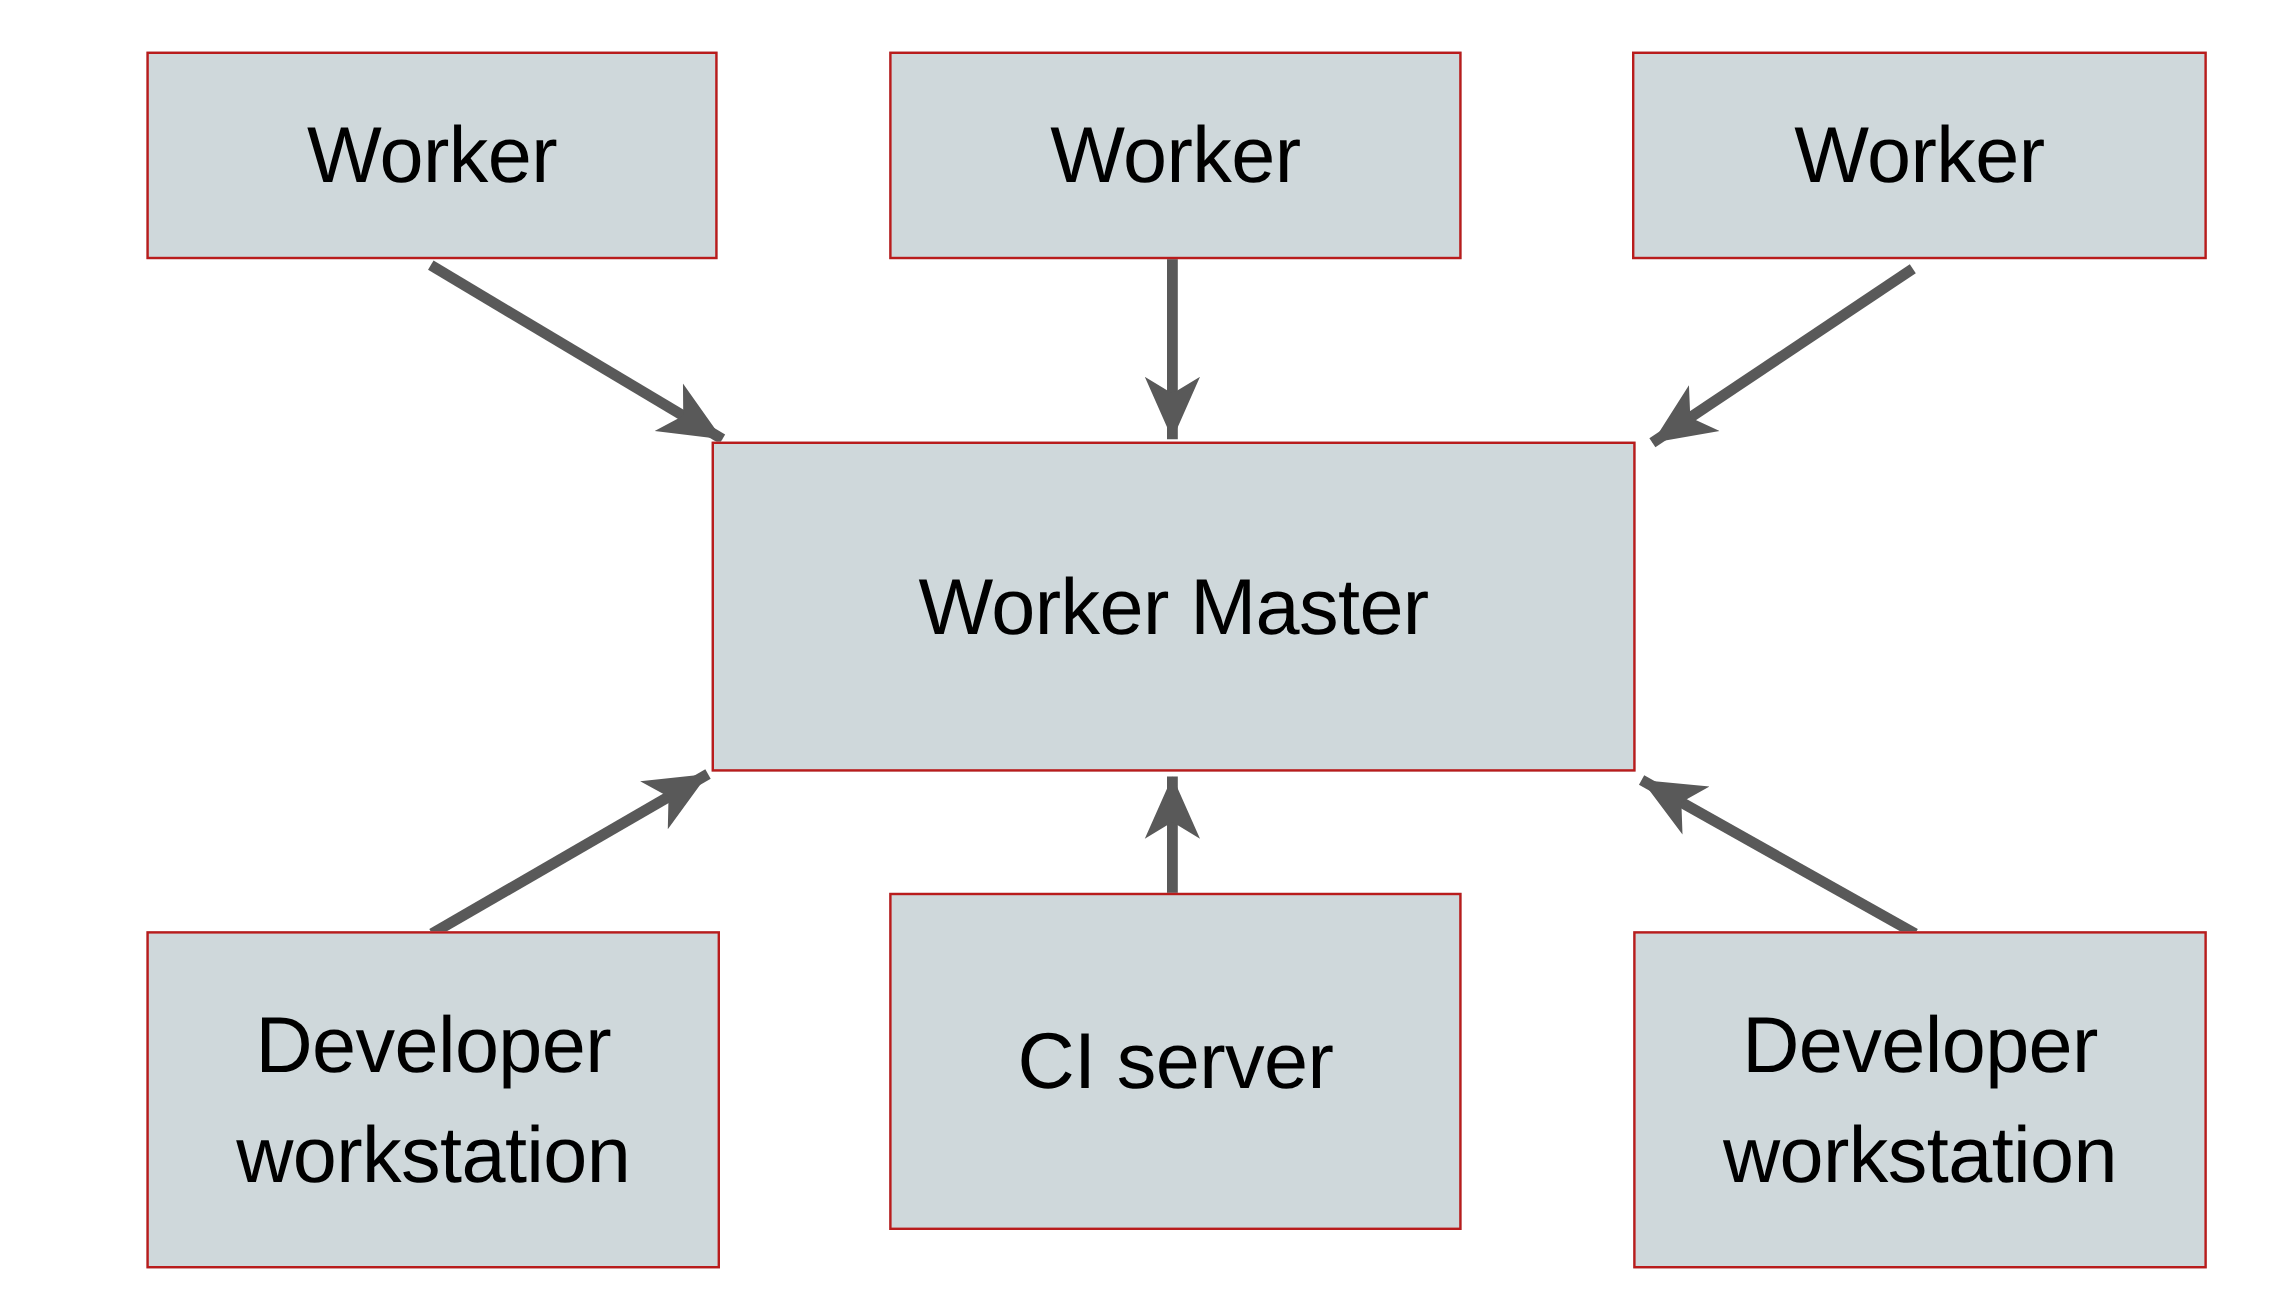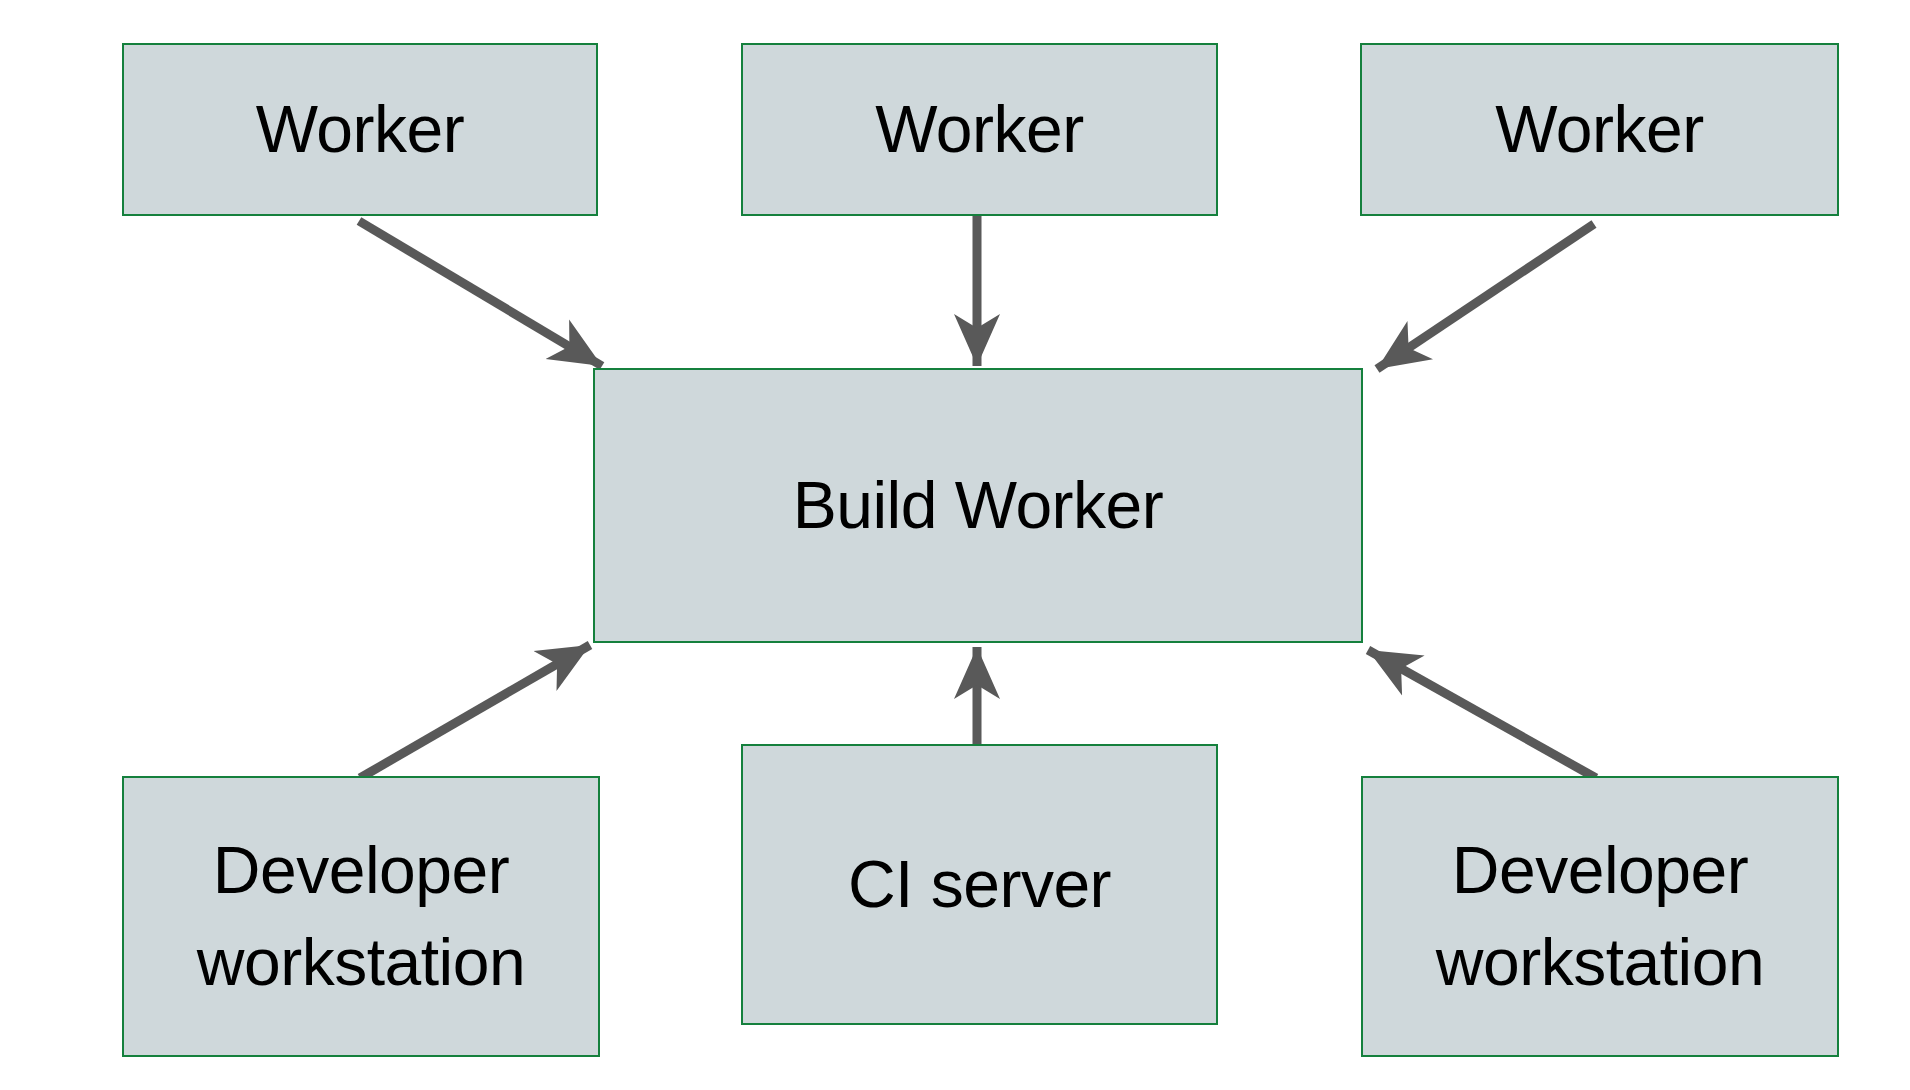--- a/index.html
+++ b/index.html
@@ -20,21 +20,21 @@
     left: 0;
     top: 0;
     width: 1910px;
     height: 1090px;
     display: block;
   }
   .node {
     position: absolute;
     box-sizing: border-box;
     background: #cfd8db;
-    border: 2px solid #15803d;
+    border: 2px solid #b91c1c;
     display: flex;
     align-items: center;
     justify-content: center;
     text-align: center;
   }
   .node-label {
     color: #000000;
     font-size: 66px;
     line-height: 1.38;
     letter-spacing: -0.5px;
@@ -82,21 +82,21 @@
 
   <div class="node n-worker2">
     <span class="node-label">Worker</span>
   </div>
 
   <div class="node n-worker3">
     <span class="node-label">Worker</span>
   </div>
 
   <div class="node n-master">
-    <span class="node-label">Build Worker</span>
+    <span class="node-label">Worker Master</span>
   </div>
 
   <div class="node n-devleft">
     <span class="node-label">Developer workstation</span>
   </div>
 
   <div class="node n-ci">
     <span class="node-label">CI server</span>
   </div>
 

